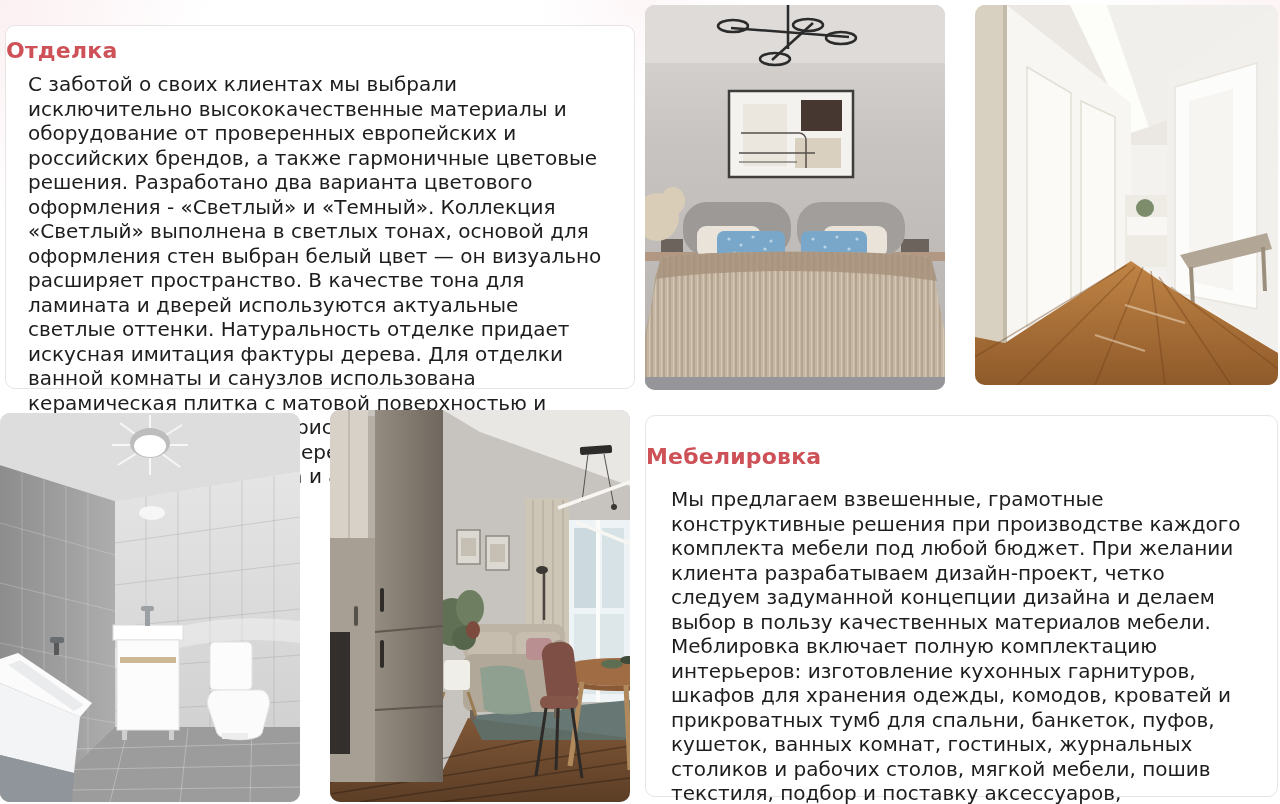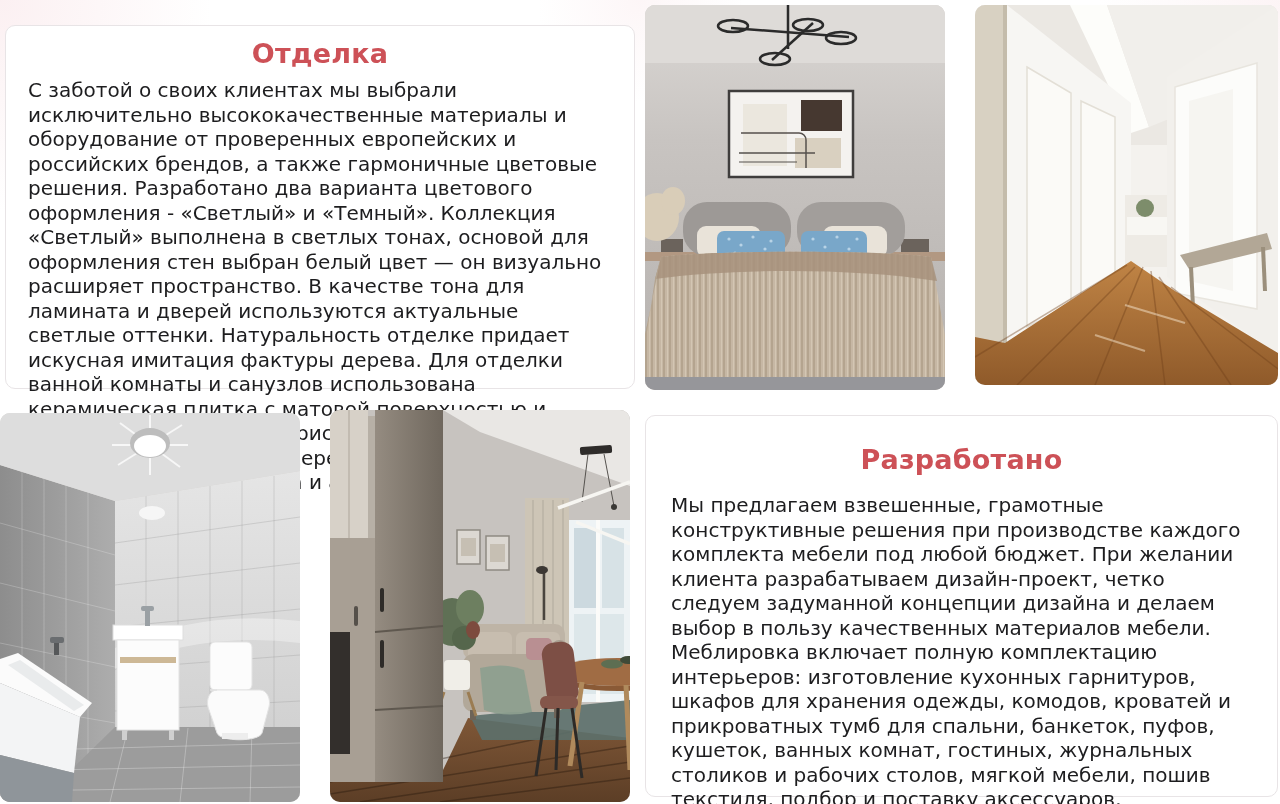--- a/index.html
+++ b/index.html
@@ -20,22 +20,22 @@
     color:var(--text-color);
   }
   .card{
     position:absolute;background:#fff;
     border:1px solid var(--card-border-color);
     border-radius:10px;box-sizing:border-box;
   }
   .card-finishing{left:5px;top:25px;width:630px;height:364px;}
   .card-furnishing{left:645px;top:415px;width:633px;height:382px;}
   .card h2{
-    margin:0;text-align:center;color:var(--accent-color);
-    font-size:27px;font-weight:bold;letter-spacing:.2px;
+    margin:0;color:var(--accent-color);
+    font-size:22px;font-weight:bold;letter-spacing:.2px;
   }
   .card-finishing h2{padding-top:12px;}
   .card-furnishing h2{padding-top:28px;}
   .card p{
     margin:9px 24px 0 22px;font-size:20px;line-height:24.5px;color:var(--text-color);
   }
   .card-furnishing p{margin:18px 30px 0 25px;}
   .photo{
     position:absolute;border-radius:10px;overflow:hidden;background:#d9d6d3;
   }
@@ -176,21 +176,21 @@
         <line x1="196" y1="282" x2="303" y2="364"></line>
       </g>
       <g stroke="rgba(255,244,224,.45)" stroke-width="2">
         <line x1="150" y1="300" x2="210" y2="318"></line>
           <line x1="120" y1="330" x2="170" y2="346"></line>
       </g>
     </svg>
   </figure>
 
   <section class="card card-furnishing">
-    <h2>Разработано</h2>
+    <h2>Мебелировка</h2>
     <p>Мы предлагаем взвешенные, грамотные конструктивные решения при производстве каждого комплекта мебели под любой бюджет. При желании клиента разрабатываем дизайн-проект, четко следуем задуманной концепции дизайна и делаем выбор в пользу качественных материалов мебели. Меблировка включает полную комплектацию интерьеров: изготовление кухонных гарнитуров, шкафов для хранения одежды, комодов, кроватей и прикроватных тумб для спальни, банкеток, пуфов, кушеток, ванных комнат, гостиных, журнальных столиков и рабочих столов, мягкой мебели, пошив текстиля, подбор и поставку аксессуаров, комплектация квартиры техникой и мебелью, а также встроенная мебель на заказ.</p>
   </section>
 
   <figure class="photo photo-bathroom" style="margin:0">
     <svg viewBox="0 0 300 389" aria-hidden="true">
       <defs>
         <linearGradient id="rwall" x1="0" y1="0" x2="0" y2="1">
           <stop offset="0" stop-color="#e5e5e5"></stop>
             <stop offset="1" stop-color="#cccccc"></stop>
         </linearGradient>

